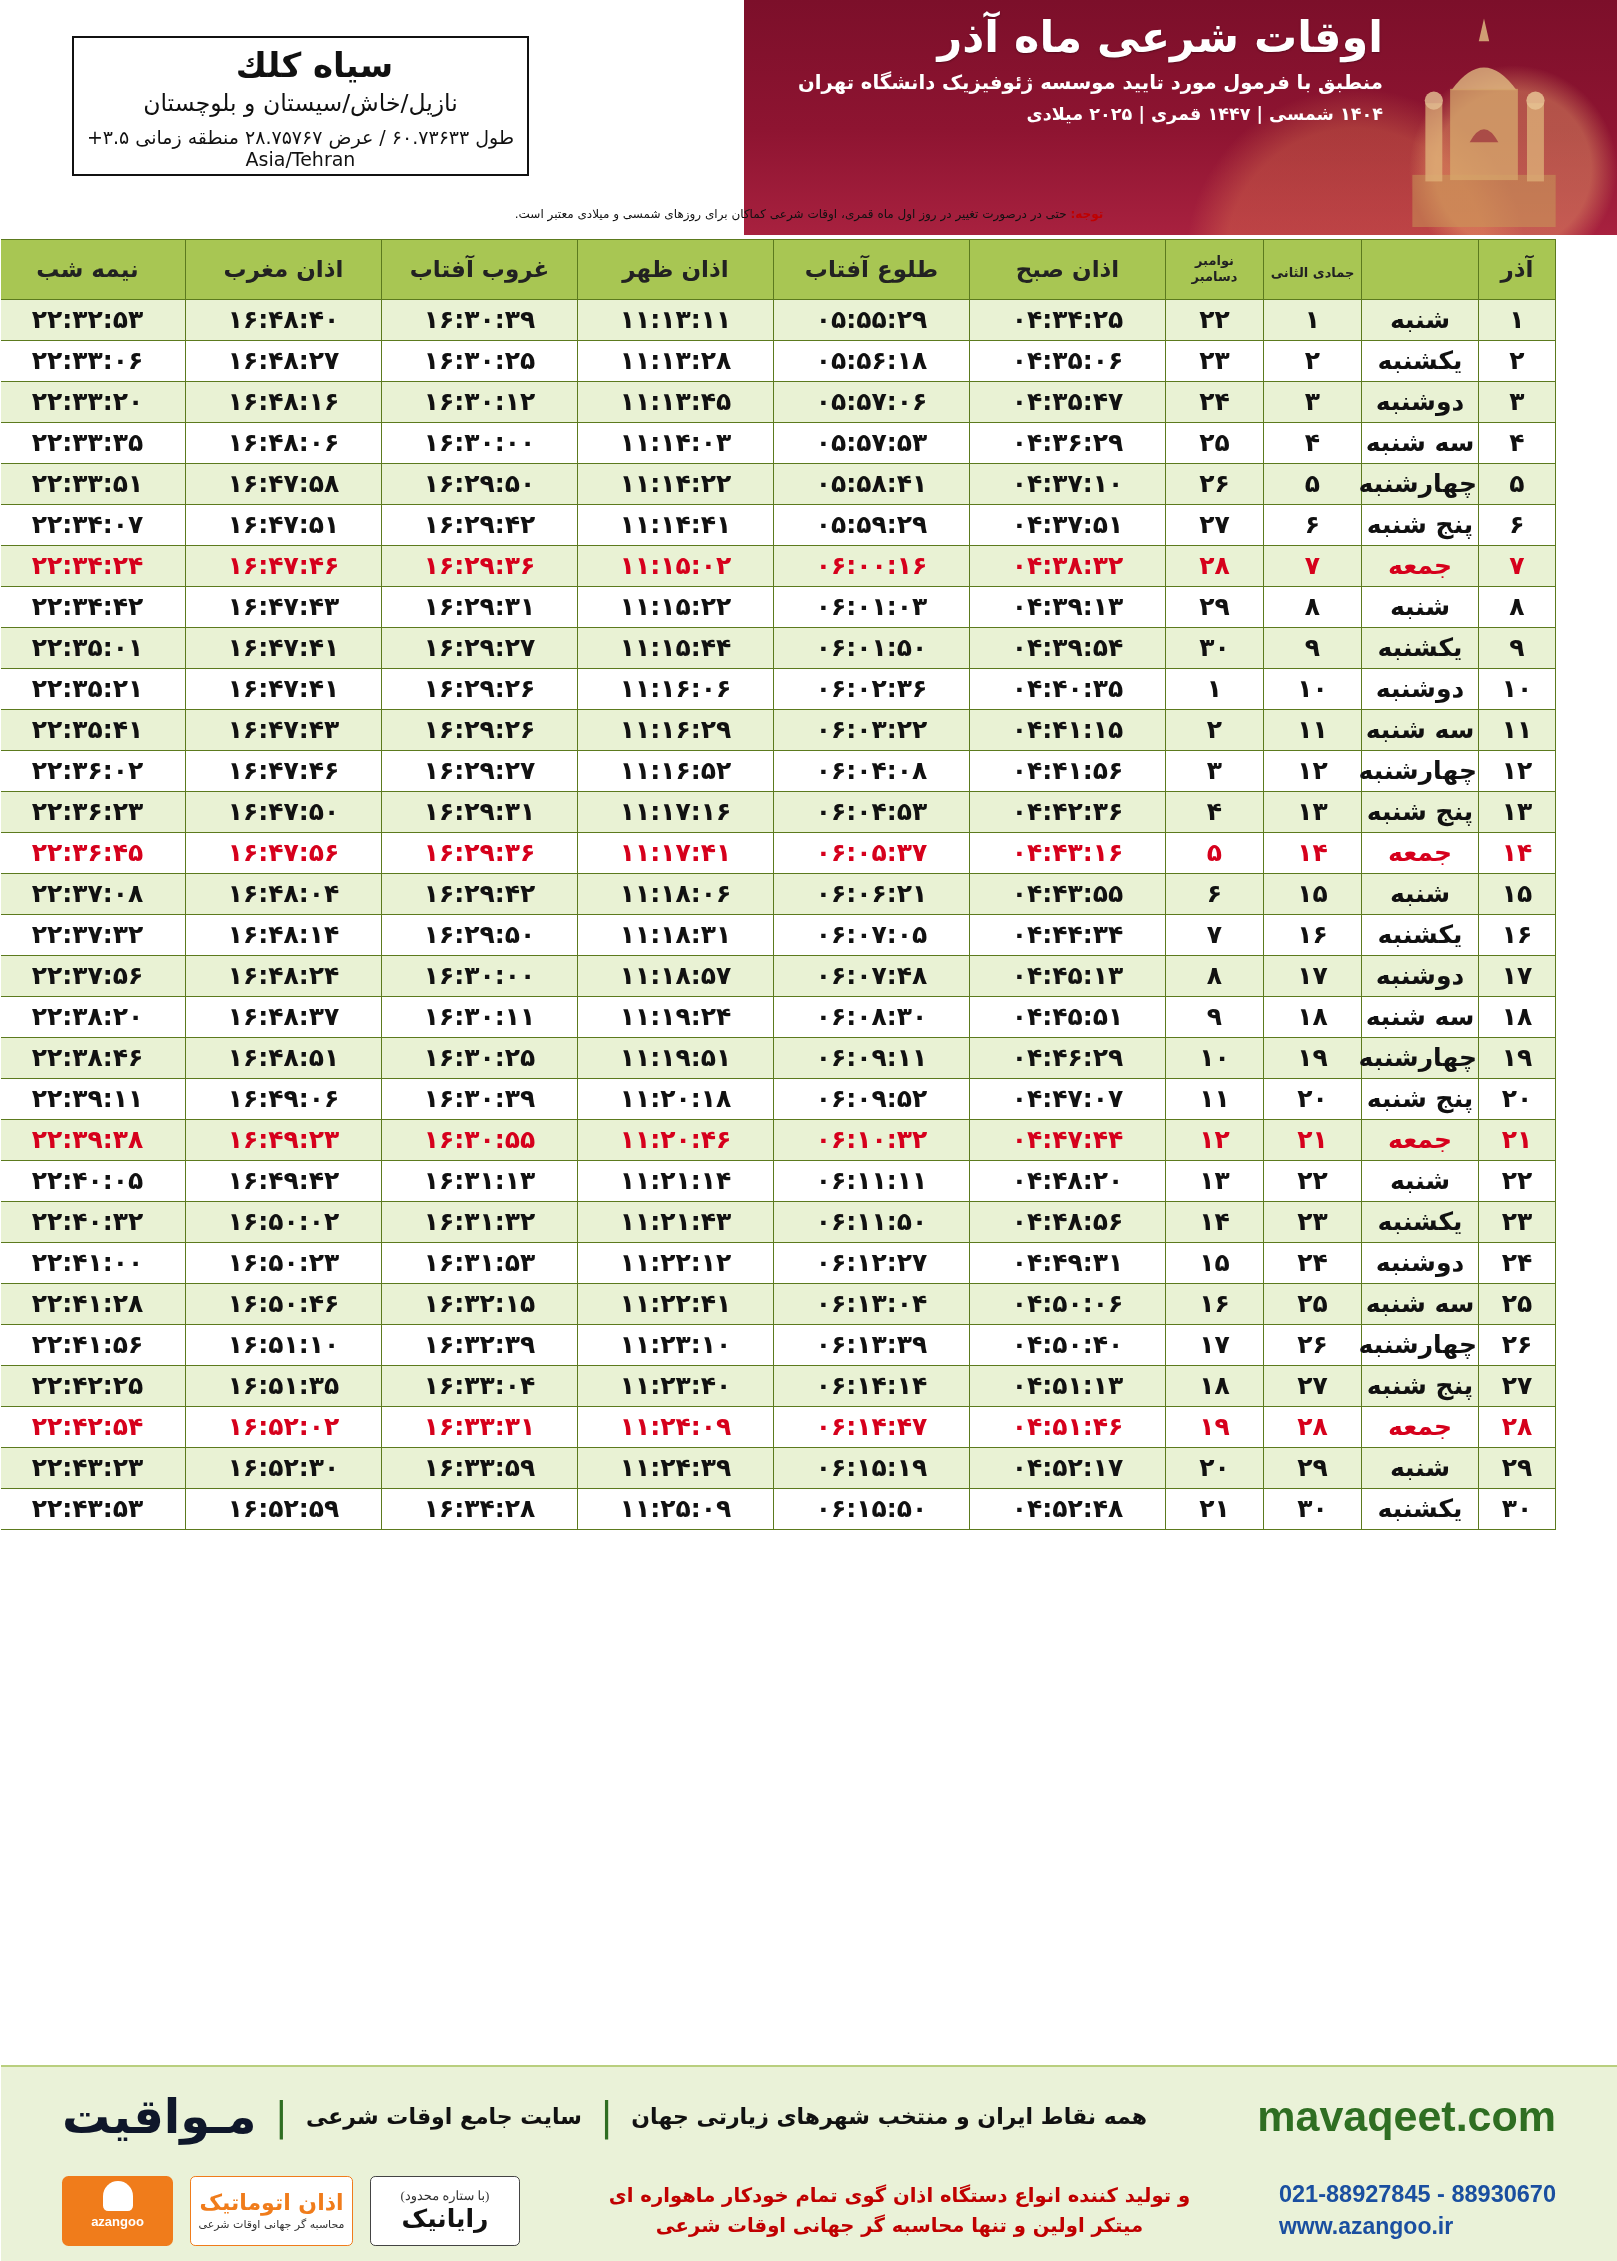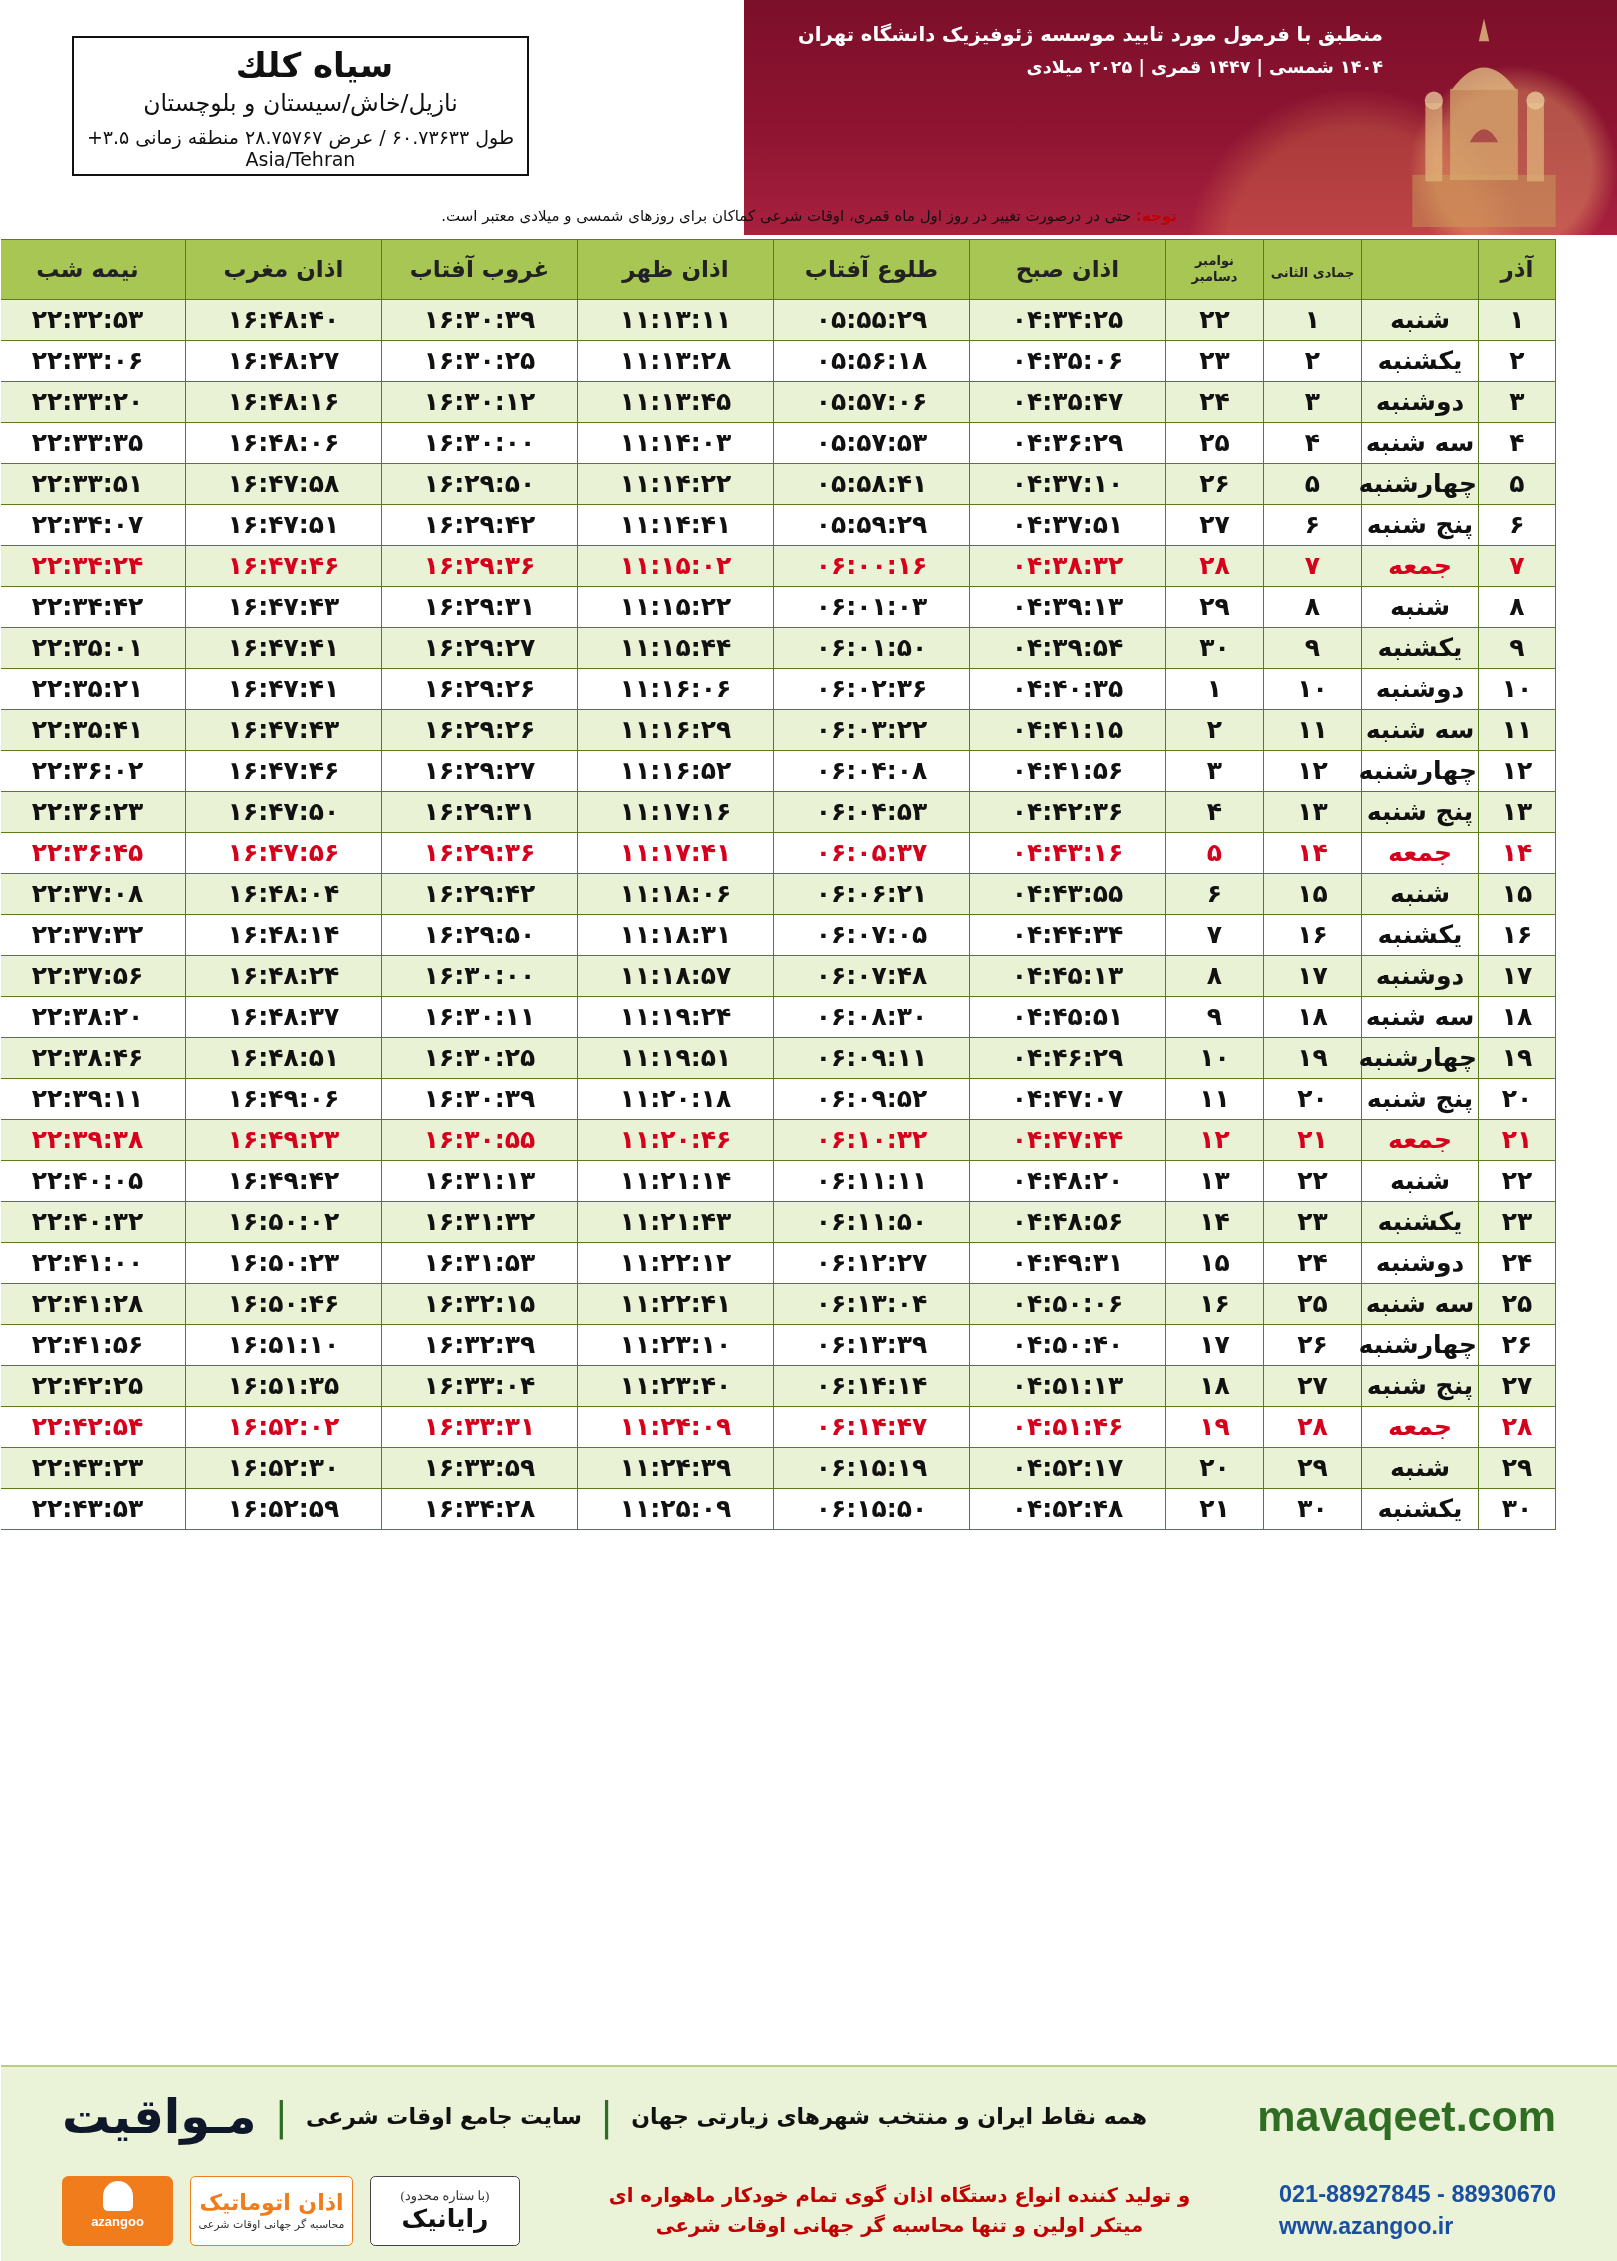--- a/index.html
+++ b/index.html
@@ -45,21 +45,21 @@
     position:absolute; left:72px; top:36px; width:457px; height:140px;
     border:2px solid #111; background:#fff; text-align:center; padding-top:7.8px;
     z-index:5;
   }
   .city-name { font-size:34px; font-weight:bold; color:#111; line-height:1.15;padding-left:28px; }
   .city-prov { font-size:23.5px; color:#111; margin-top:3.9px; }
   .city-geo  { font-size:19px; color:#111; margin-top:9px; direction:rtl; }
 
   .note-line {
     position:absolute; left:0; top:207px; width:1618px; text-align:center;
-    font-size:15px; color:#111; z-index:6;
+    font-size:12px; color:#111; z-index:6;
   }
   .note-line b { color:#c00000; }
 
   
   .table-wrap { padding: 3.9px 62px 0 62px; }
   table.times { width:1494px; border-collapse:collapse; table-layout:fixed; }
   table.times th, table.times td {
     border:1.3px solid #5c7a1e;
     text-align:center;
     font-weight:bold;
@@ -145,20 +145,21 @@
     <path d="M60 120 q50 -70 100 0 z" fill="#e8c98a" opacity="0.85"></path>
     <rect x="58" y="118" width="104" height="140" fill="#d9b271" opacity="0.8"></rect>
     <rect x="20" y="140" width="26" height="120" fill="#e2bd7e" opacity="0.8"></rect>
     <rect x="176" y="140" width="26" height="120" fill="#e2bd7e" opacity="0.8"></rect>
     <circle cx="33" cy="136" r="14" fill="#f0d6a0" opacity="0.85"></circle>
     <circle cx="189" cy="136" r="14" fill="#f0d6a0" opacity="0.85"></circle>
     <path d="M88 200 q22 -40 44 0 z" fill="#8a1230" opacity="0.6"></path>
   </svg>
 
   <div class="header-title-wrap">
+    <div class="h-title">اوقات شرعی ماه آذر</div>
     <div class="h-sub">منطبق با فرمول مورد تایید موسسه ژئوفیزیک دانشگاه تهران</div>
     <div class="h-sub2">۱۴۰۴ شمسی | ۱۴۴۷ قمری | ۲۰۲۵ میلادی</div>
   </div>
 
   <div class="city-box">
     <div class="city-name">سیاه کلك</div>
     <div class="city-prov">نازیل/خاش/سیستان و بلوچستان</div>
     <div class="city-geo">طول ۶۰.۷۳۶۳۳ / عرض ۲۸.۷۵۷۶۷ منطقه زمانی ۳.۵+ Asia/Tehran</div>
   </div>
 

